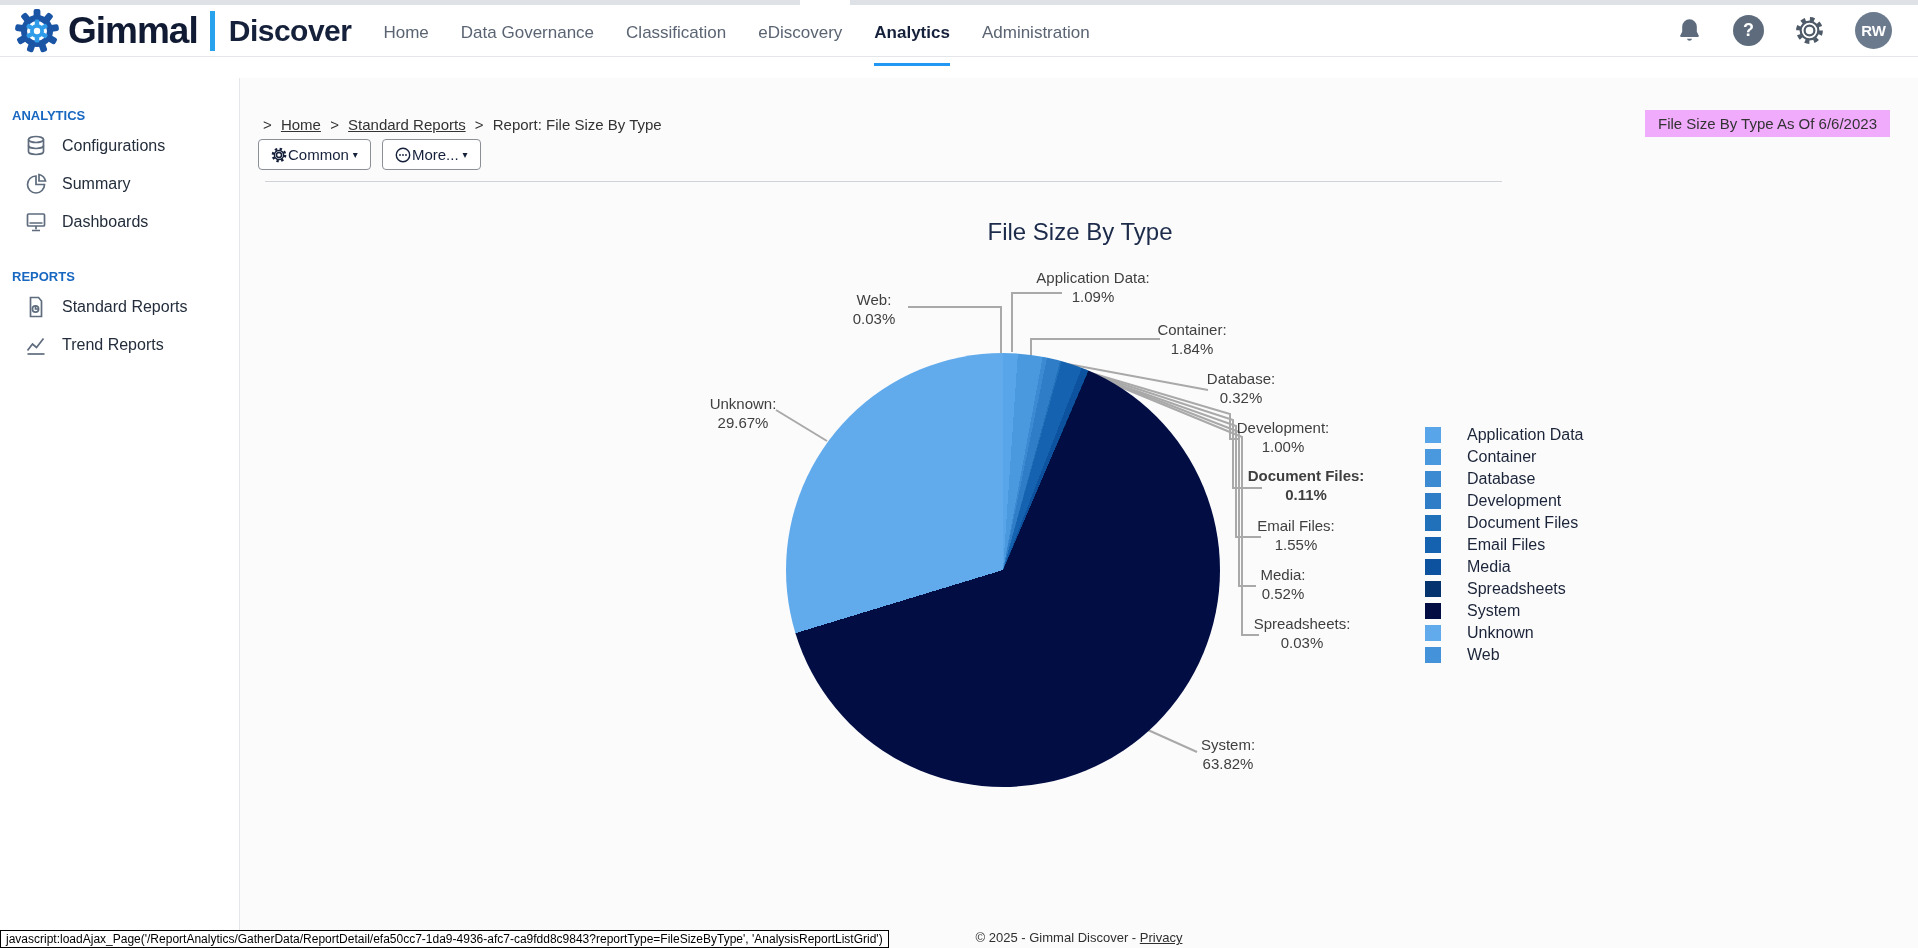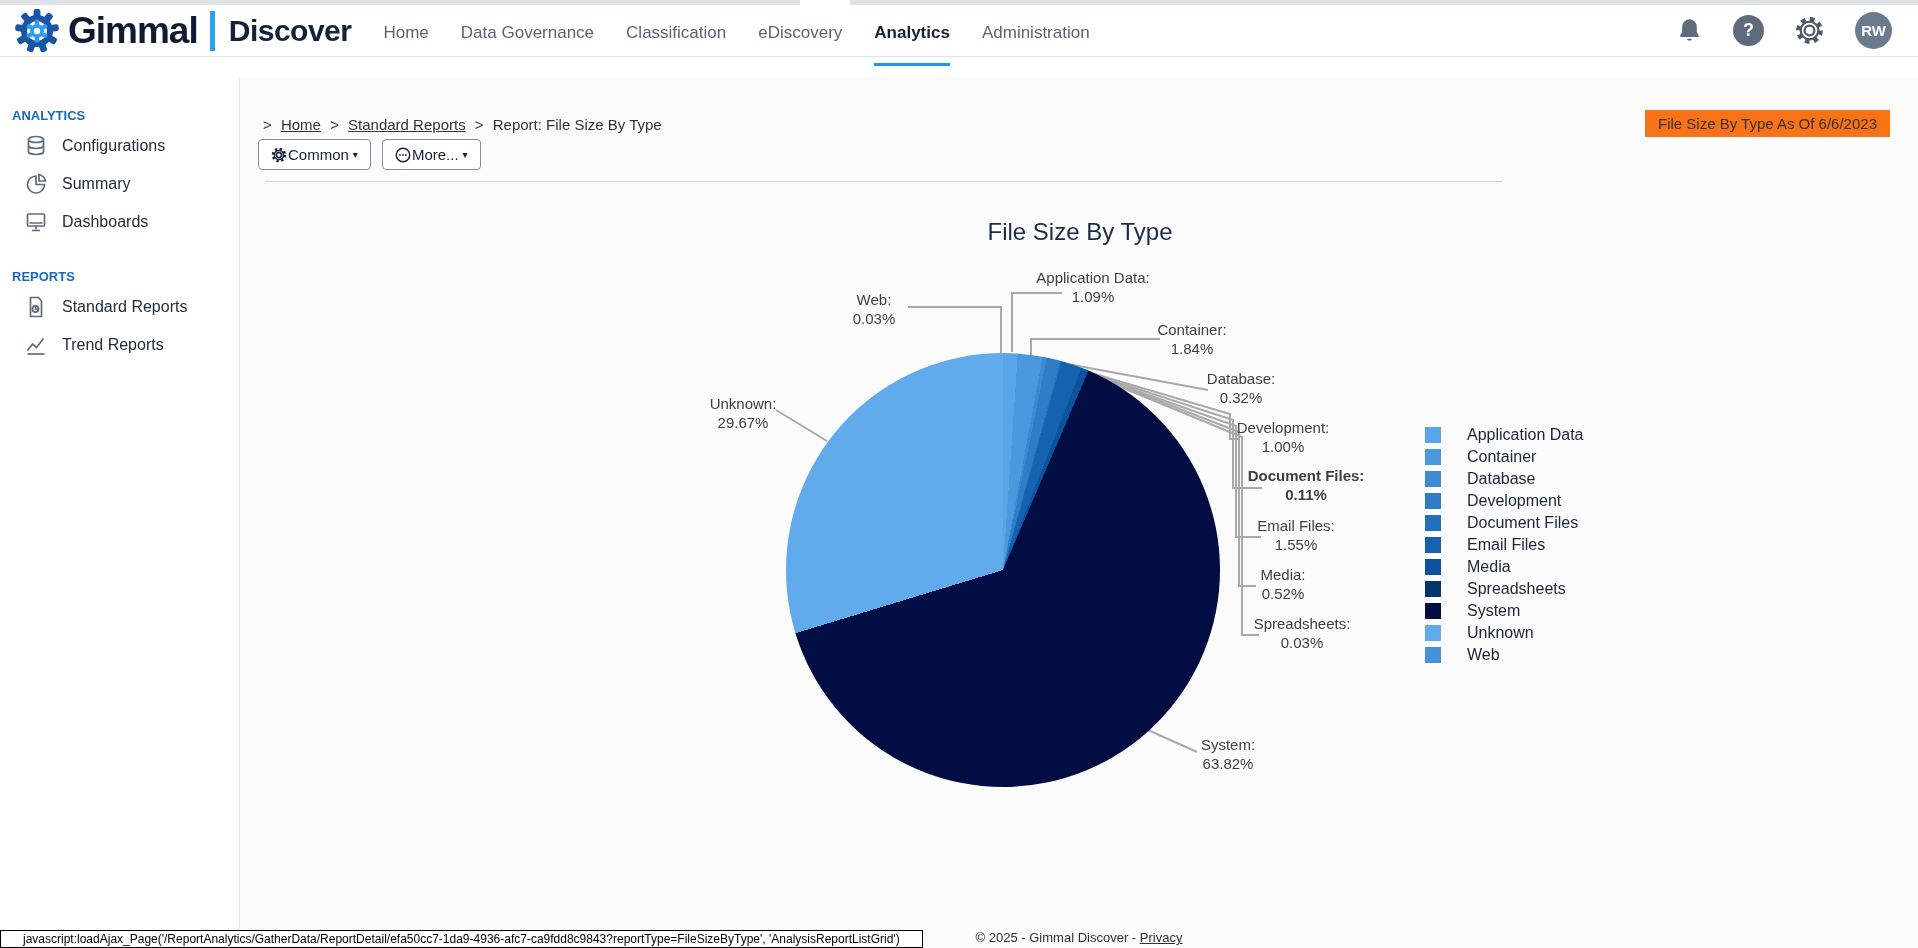--- a/index.html
+++ b/index.html
@@ -36,21 +36,21 @@
   .side-item { display:flex; align-items:center; gap:14px; padding:7px 6px 7px 12px; color:#232d3b;
                font-size:16px; cursor:pointer; }
   .side-item svg { flex:0 0 auto; }
   .scroll-dots { position:absolute; left:206px; bottom:4px; color:#8a8f96; font-size:16px; letter-spacing:2px; }
 
   
   main { position:absolute; left:240px; top:78px; right:0; bottom:0; background:#fbfbfc; }
   .breadcrumb { position:absolute; left:18px; top:38px; font-size:15px; color:#333; }
   .breadcrumb a { color:#333; text-decoration:underline; cursor:pointer; }
   .breadcrumb .sep { margin:0 5px; }
-  .date-pill { position:absolute; right:28px; top:32px; background:#f97316; color:#333;
+  .date-pill { position:absolute; right:28px; top:32px; background:#f0abfc; color:#333;
                font-size:15px; padding:5px 13px; }
   .toolbar { position:absolute; left:18px; top:61px; display:flex; gap:11px; }
   .btn { display:flex; align-items:center; gap:1px; border:1px solid #8b9097; border-radius:4px;
          background:#fff; color:#15203a; font-size:15px; padding:0 12px; height:31px; cursor:pointer; }
   .btn .caret { font-size:10px; margin-left:3px; color:#15203a; }
   .rule { position:absolute; left:25px; top:103px; width:1237px; border-top:1px solid #cfd2d6; }
 
   
   .chart-layer { position:absolute; inset:0; pointer-events:none; }
   .chart-title { position:absolute; left:1080px; top:218px; transform:translateX(-50%);
@@ -63,21 +63,21 @@
   .callout span { display:block; }
   .legend { position:absolute; left:1425px; top:424px; pointer-events:auto; }
   .legend-item { display:flex; align-items:center; gap:26px; height:22px; cursor:pointer; }
   .legend-swatch { width:16px; height:16px; flex:0 0 auto; }
   .legend-label { font-size:16px; color:#1b2438; }
 
   
   .footer { position:absolute; left:240px; right:0; bottom:3px; text-align:center; font-size:13px; color:#2f2f2f; }
   .footer a { color:#2f2f2f; text-decoration:underline; cursor:pointer;text-align:center; }
   .statusbar { position:absolute; left:0; bottom:0; background:#fff; border:1px solid #000;
-               font-size:12px; color:#000; padding:1px 22px; white-space:nowrap; z-index:5; }
+               font-size:12px; color:#000; padding:1px 5px; white-space:nowrap; z-index:5; }
 </style>
 </head>
 <body>
 
 <div id="app">
   <div class="browser-strip">
       <div class="notch"></div>
     </div>
 
   <header>

